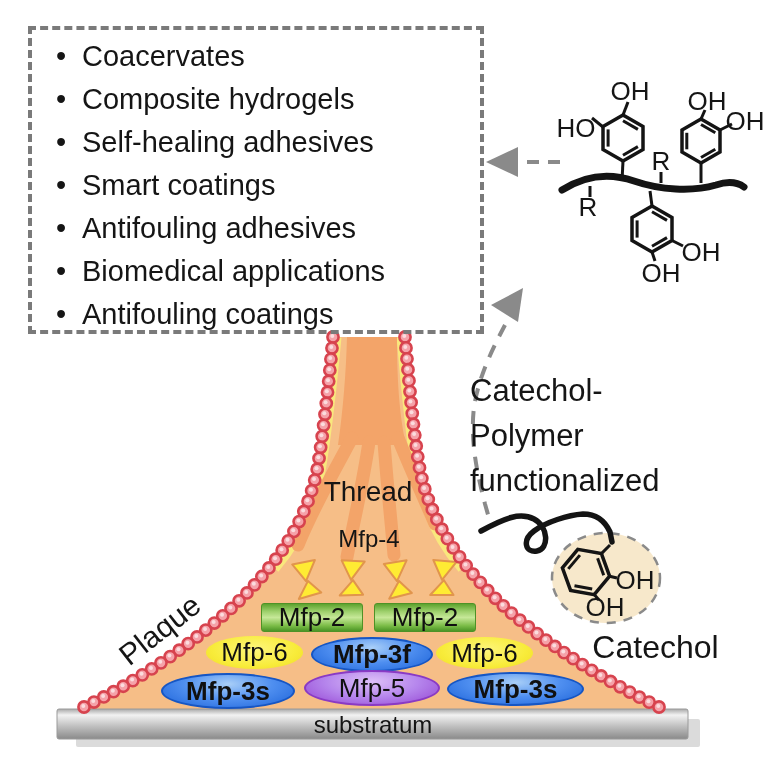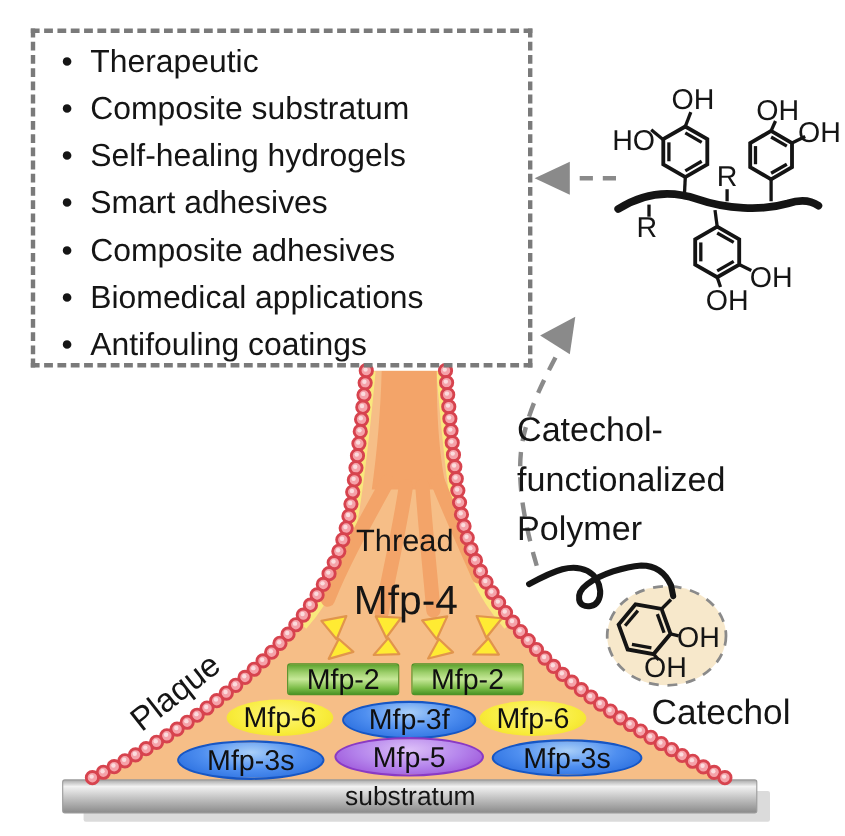--- a/index.html
+++ b/index.html
@@ -13,29 +13,29 @@
   .apps-box{
     left:28px;top:26px;width:456px;height:308px;box-sizing:border-box;
     border:4px dashed #7a7a7a;padding:5px 0 0 24px;
   }
   .app-item{display:flex;align-items:center;height:43px;font-size:29px;line-height:43px;}
   .app-bullet{width:26px;font-size:29px;}
   
   .cfp-label{left:470px;top:368px;width:252px;text-align:left;font-size:31px;line-height:45px;}
   .catechol-label{left:573px;top:629px;width:165px;text-align:center;font-size:32px;}
   .thread-label{left:300px;top:476px;width:136px;text-align:center;font-size:28px;}
-  .mfp4-label{left:300px;top:525px;width:138px;text-align:center;font-size:37px;}
+  .mfp4-label{left:300px;top:525px;width:138px;text-align:center;font-size:24px;}
   .plaque-label{left:88px;top:613px;width:144px;text-align:center;font-size:30px;transform:rotate(-38deg);}
   .substratum-label{left:58px;top:710px;width:630px;text-align:center;font-size:24px;line-height:29px;}
   .chem-label{font-size:26px;}
   
   .mfp{display:flex;align-items:center;justify-content:center;font-size:26px;color:#101010;}
   .mfp-green{border-radius:3px;background:linear-gradient(180deg,#5da32e 0%,#9ed06c 28%,#c6e898 50%,#7cbd48 80%,#4b9526 100%);border:1px solid #4e9227;justify-content:center;}
   .mfp-yellow{border-radius:50%;background:radial-gradient(ellipse at 50% 40%,#fdf67d 0%,#f8ec3b 60%,#efda25 100%);}
-  .mfp-blue{border-radius:50%;background:radial-gradient(ellipse at 50% 28%,#a9cff8 0%,#4f8ff0 48%,#1c62d8 100%);border:2px solid #1656c4;box-sizing:border-box;}
+  .mfp-blue{border-radius:50%;background:radial-gradient(ellipse at 50% 28%,#a9cff8 0%,#4f8ff0 48%,#1c62d8 100%);border:2px solid #1656c4;box-sizing:border-box;font-weight:bold;}
   .mfp-purple{border-radius:50%;background:radial-gradient(ellipse at 50% 30%,#ddc0f8 0%,#b585ec 50%,#9443d2 100%);border:2px solid #8a3ac4;box-sizing:border-box;}
 </style>
 </head>
 <body>
 
 <div class="canvas">
 
   <svg class="abs" width="768" height="760" viewBox="0 0 768 760" style="left:0;top:0;">
     <defs>
       <clipPath id="plaqueClip">
@@ -327,37 +327,37 @@
         <line x1="601.4" y1="553.6" x2="610" y2="545"></line>
         <line x1="609.6" y1="576.2" x2="617" y2="578"></line>
         <line x1="594.2" y1="594.6" x2="599" y2="600"></line>
       </g>
     </g>
   </svg>
 
   <div class="abs apps-box">
     <div class="app-item">
         <span class="app-bullet">•</span>
-        <span>Therapeutic</span>
-      </div>
-    <div class="app-item">
-        <span class="app-bullet">•</span>
-        <span>Composite substratum</span>
-      </div>
-    <div class="app-item">
-        <span class="app-bullet">•</span>
-        <span>Self-healing hydrogels</span>
-      </div>
-    <div class="app-item">
-        <span class="app-bullet">•</span>
-        <span>Smart adhesives</span>
-      </div>
-    <div class="app-item">
-        <span class="app-bullet">•</span>
-        <span>Composite adhesives</span>
+        <span>Coacervates</span>
+      </div>
+    <div class="app-item">
+        <span class="app-bullet">•</span>
+        <span>Composite hydrogels</span>
+      </div>
+    <div class="app-item">
+        <span class="app-bullet">•</span>
+        <span>Self-healing adhesives</span>
+      </div>
+    <div class="app-item">
+        <span class="app-bullet">•</span>
+        <span>Smart coatings</span>
+      </div>
+    <div class="app-item">
+        <span class="app-bullet">•</span>
+        <span>Antifouling adhesives</span>
       </div>
     <div class="app-item">
         <span class="app-bullet">•</span>
         <span>Biomedical applications</span>
       </div>
     <div class="app-item">
         <span class="app-bullet">•</span>
         <span>Antifouling coatings</span>
       </div>
   </div>
@@ -369,22 +369,22 @@
   <span class="abs ctr chem-label" style="left:661px;top:161px;">R</span>
   <span class="abs ctr chem-label" style="left:588px;top:207px;">R</span>
   <span class="abs ctr chem-label" style="left:701px;top:252px;">OH</span>
   <span class="abs ctr chem-label" style="left:661px;top:273px;">OH</span>
 
   <span class="abs ctr chem-label" style="left:635px;top:580px;">OH</span>
   <span class="abs ctr chem-label" style="left:605px;top:607px;">OH</span>
 
   <div class="abs cfp-label">
     <div>Catechol-</div>
+    <div>Polymer</div>
     <div>functionalized</div>
-    <div>Polymer</div>
   </div>
   <div class="abs thread-label">Thread</div>
 
   <div class="abs catechol-label">Catechol</div>
   <div class="abs mfp4-label">Mfp-4</div>
   <div class="abs plaque-label">Plaque</div>
   <div class="abs substratum-label">substratum</div>
 
   <div class="abs mfp mfp-green" style="left:261px;top:603px;width:100px;height:27px;">
       <span>Mfp-2</span>

